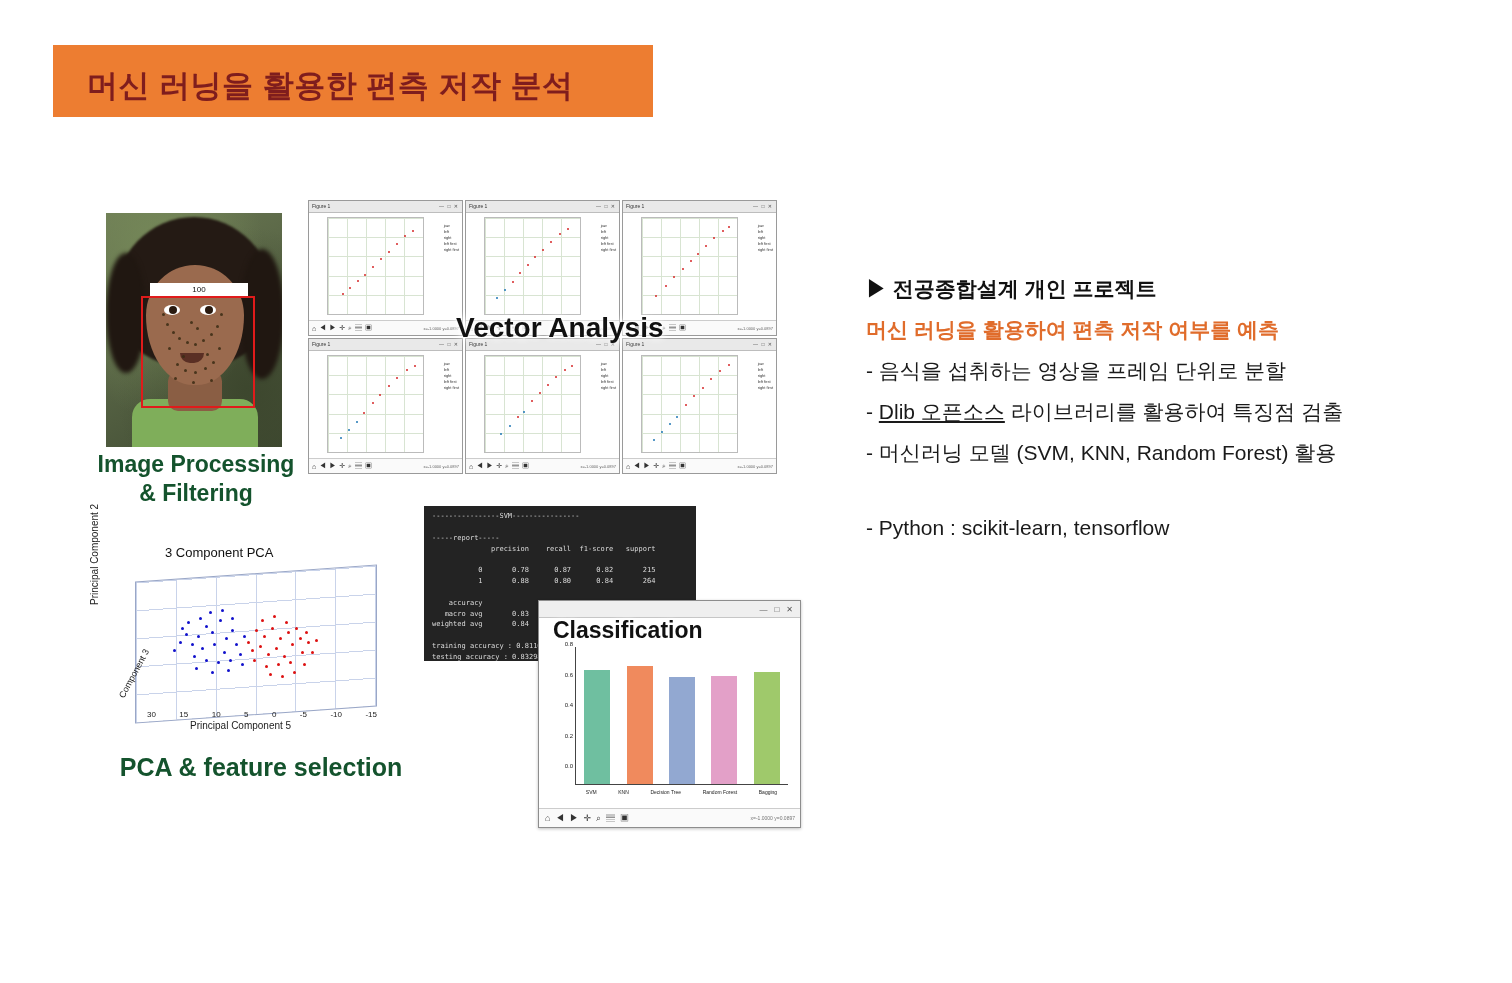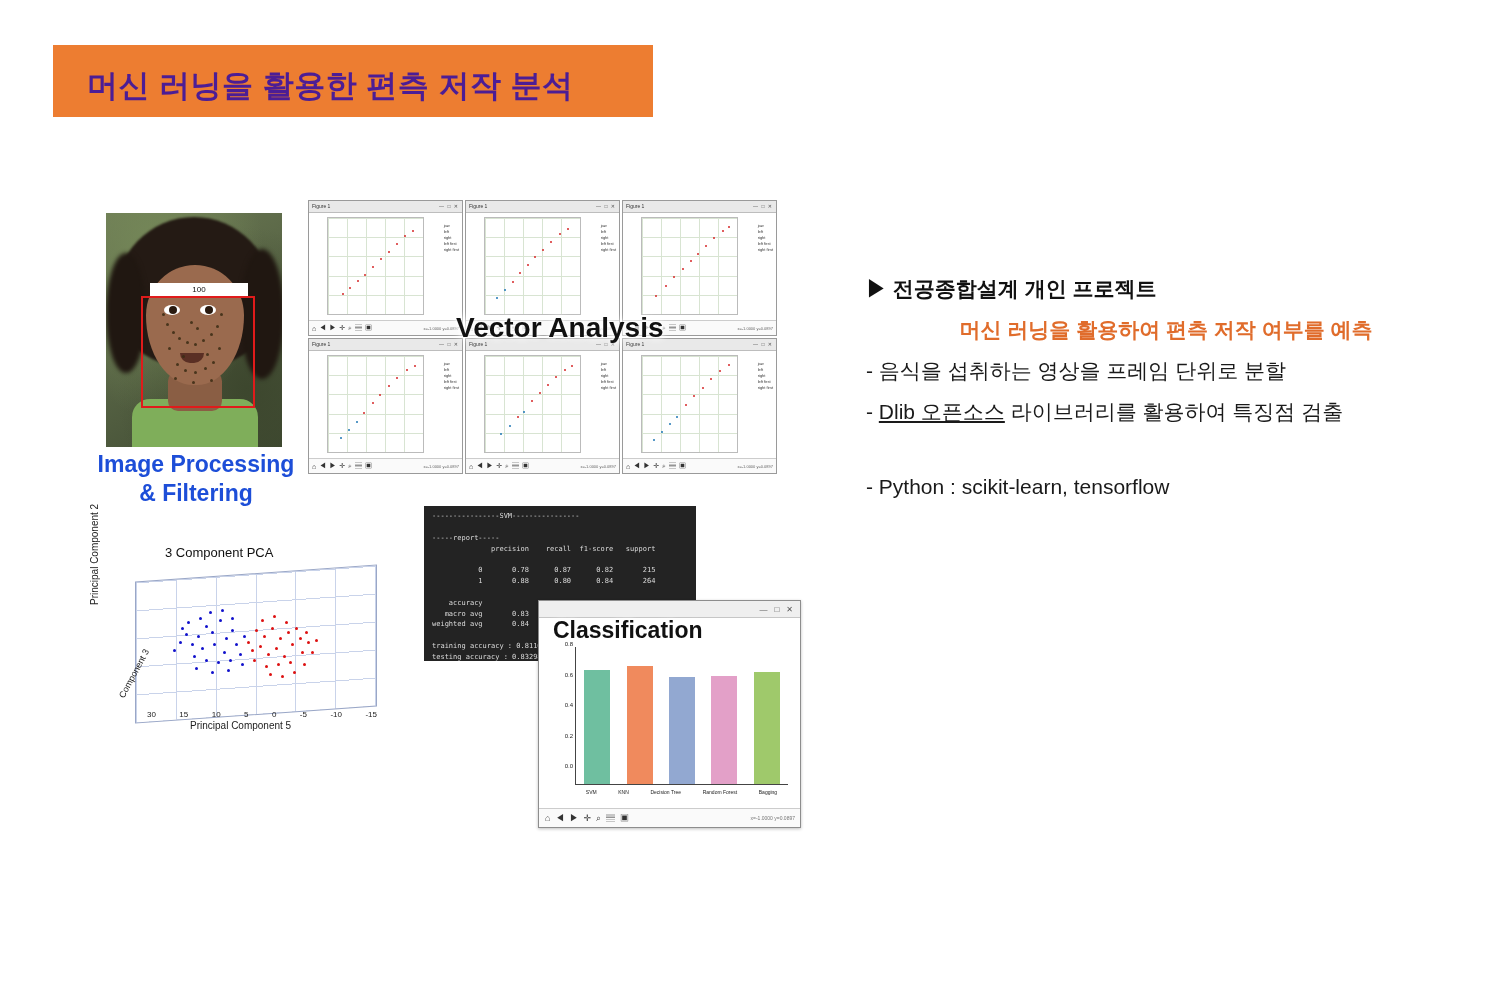--- a/index.html
+++ b/index.html
@@ -22,21 +22,21 @@
     top: 45px;
     width: 600px;
     height: 72px;
     background: #ED7D31;
     display: flex;
     align-items: center;
     box-sizing: border-box;
     padding-left: 34px;
   }
   .title-bar .title-text {
-    color: #4c1d95;
+    color: #7f1d1d;
     font-size: 31px;
     font-weight: bold;
     letter-spacing: 0.5px;
     white-space: nowrap;
     margin-top: 10px;
   }
 
   
   .right-col {
     position: absolute;
@@ -47,21 +47,20 @@
   .r-line {
     font-size: 21px;
     color: #1a1a1a;
     line-height: 1.0;
     margin-bottom: 20px;
     white-space: nowrap;
   }
   .r-line.accent {
     color: #E06C2B;
     font-weight: bold;
-    text-align: center;
   }
   .r-line.head {
     font-weight: bold;
     color: #111;
   }
   .r-line .ul {
     text-decoration: underline;
   }
   .spacer-block { height: 34px; }
 
@@ -124,21 +123,21 @@
     font-family: "Liberation Sans", sans-serif;
   }
   .red-box {
     position:absolute; left:35px; top:83px; width:110px; height:108px;
     border:2px solid #e01b1b;
   }
   .caption {
     position: absolute;
     text-align: center;
     font-weight: bold;
-    color: #1d4ed8;
+    color: #14532d;
     font-size: 23px;
     line-height: 1.25;
   }
   .cap-img { left: 96px; top: 450px; width: 200px; }
   .cap-pca { left: 96px; top: 752px; width: 330px; font-size: 25px; }
 
   
   .vec-wrap { position:absolute; left:308px; top:200px; width:468px; height:280px; }
   .fig {
     position:absolute;
@@ -607,20 +606,21 @@
       <span>10</span>
       <span>5</span>
       <span>0</span>
       <span>-5</span>
       <span>-10</span>
       <span>-15</span>
     </div>
     <div class="pca-xlabel">Principal Component 5</div>
   </div>
 
+  <div class="caption cap-pca">PCA &amp; feature selection</div>
 
   <div class="term"><span>----------------SVM----------------</span>
 
 <span>-----report-----</span>
 <span>              precision    recall  f1-score   support</span>
 
 <span>           0       0.78      0.87      0.82       215</span>
 <span>           1       0.88      0.80      0.84       264</span>
 
 <span>    accuracy</span>
@@ -674,15 +674,16 @@
 
 </div>
 
 <div class="right-col">
   <div class="r-line head">▶ 전공종합설계 개인 프로젝트</div>
   <div class="r-line accent">머신 러닝을 활용하여 편측 저작 여부를 예측</div>
   <div class="r-line">- 음식을 섭취하는 영상을 프레임 단위로 분할</div>
   <div class="r-line">
     <span>- </span><span class="ul">Dlib 오픈소스</span><span> 라이브러리를 활용하여 특징점 검출</span>
   </div>
+  <div class="r-line">- 머신러닝 모델 (SVM, KNN, Random Forest) 활용</div>
   <div class="spacer-block"></div>
   <div class="r-line">- Python : scikit-learn, tensorflow</div>
 </div>
 
 </body></html>

